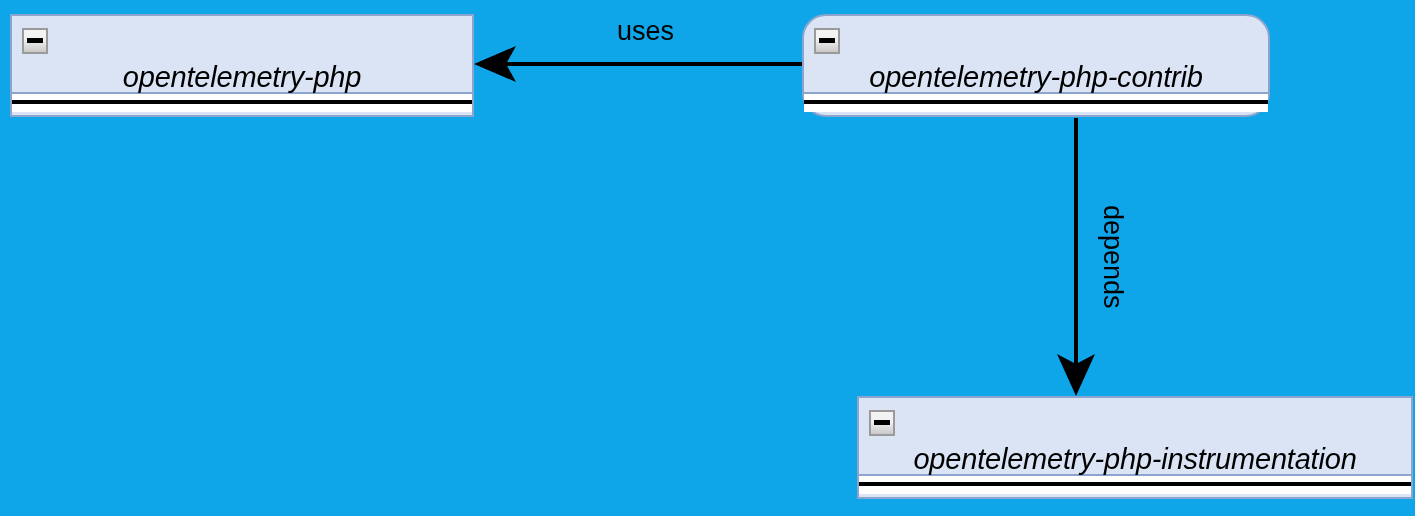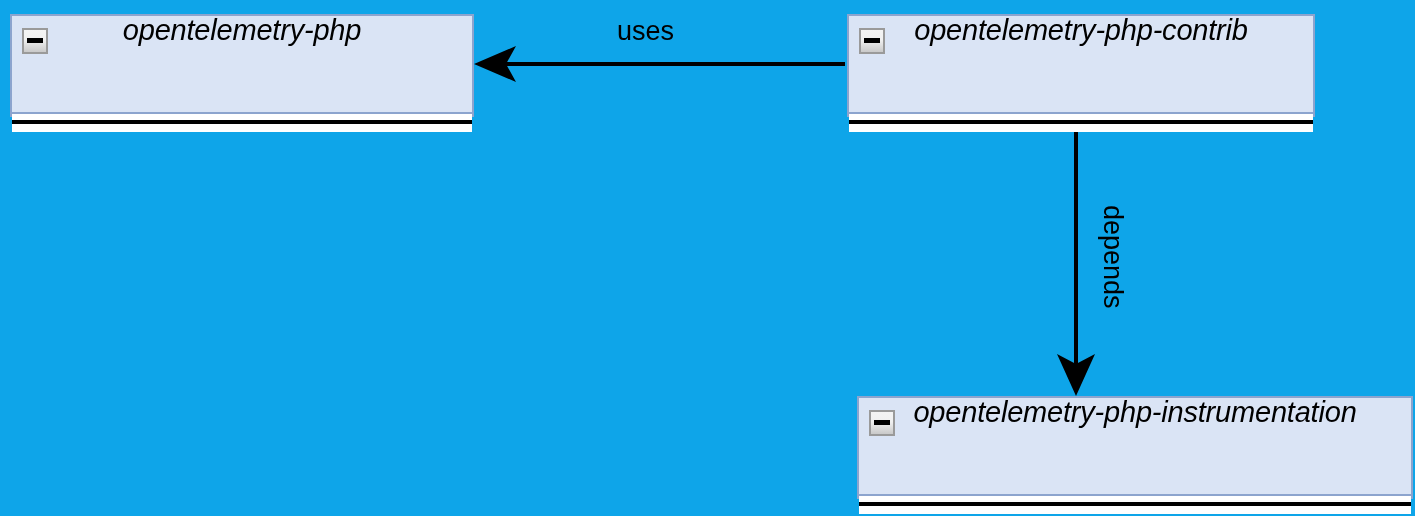--- a/index.html
+++ b/index.html
@@ -19,23 +19,23 @@
   
   .node {
     position: absolute;
     box-sizing: border-box;
     border: 2px solid #8CA4CE;
     background: #DAE4F5;
     padding: 0;
   }
   .node-body {
     position: relative;
-    height: 98px;
+    height: 78px;
     display: flex;
-    align-items: flex-start;
+    align-items: flex-end;
     justify-content: center;
     border-bottom: 2px solid #8CA4CE;
     box-sizing: border-box;
   }
   .node-label {
     font-style: italic;
     font-size: 29px;
     color: #000000;
     white-space: nowrap;
     line-height: 1;
@@ -134,21 +134,21 @@
   <div class="edge-label vertical" style="left:1126px; top:205px;">depends</div>
 
   <div class="node" style="left:10px; top:14px; width:464px; height:103px;">
     <div class="node-body">
       <span class="minus-icon"></span>
       <span class="node-label">opentelemetry-php</span>
     </div>
     <div class="node-foot"></div>
   </div>
 
-  <div class="node" style="left:847px; top:14px; width:468px; height:103px;">
+  <div class="node" style="left:802px; top:14px; width:468px; height:103px;border-radius:24px;">
     <div class="node-body">
       <span class="minus-icon"></span>
       <span class="node-label">opentelemetry-php-contrib</span>
     </div>
     <div class="node-foot"></div>
   </div>
 
   <div class="node" style="left:847px; top:396px; width:556px; height:103px;margin-left:10px;">
     <div class="node-body">
       <span class="minus-icon"></span>

